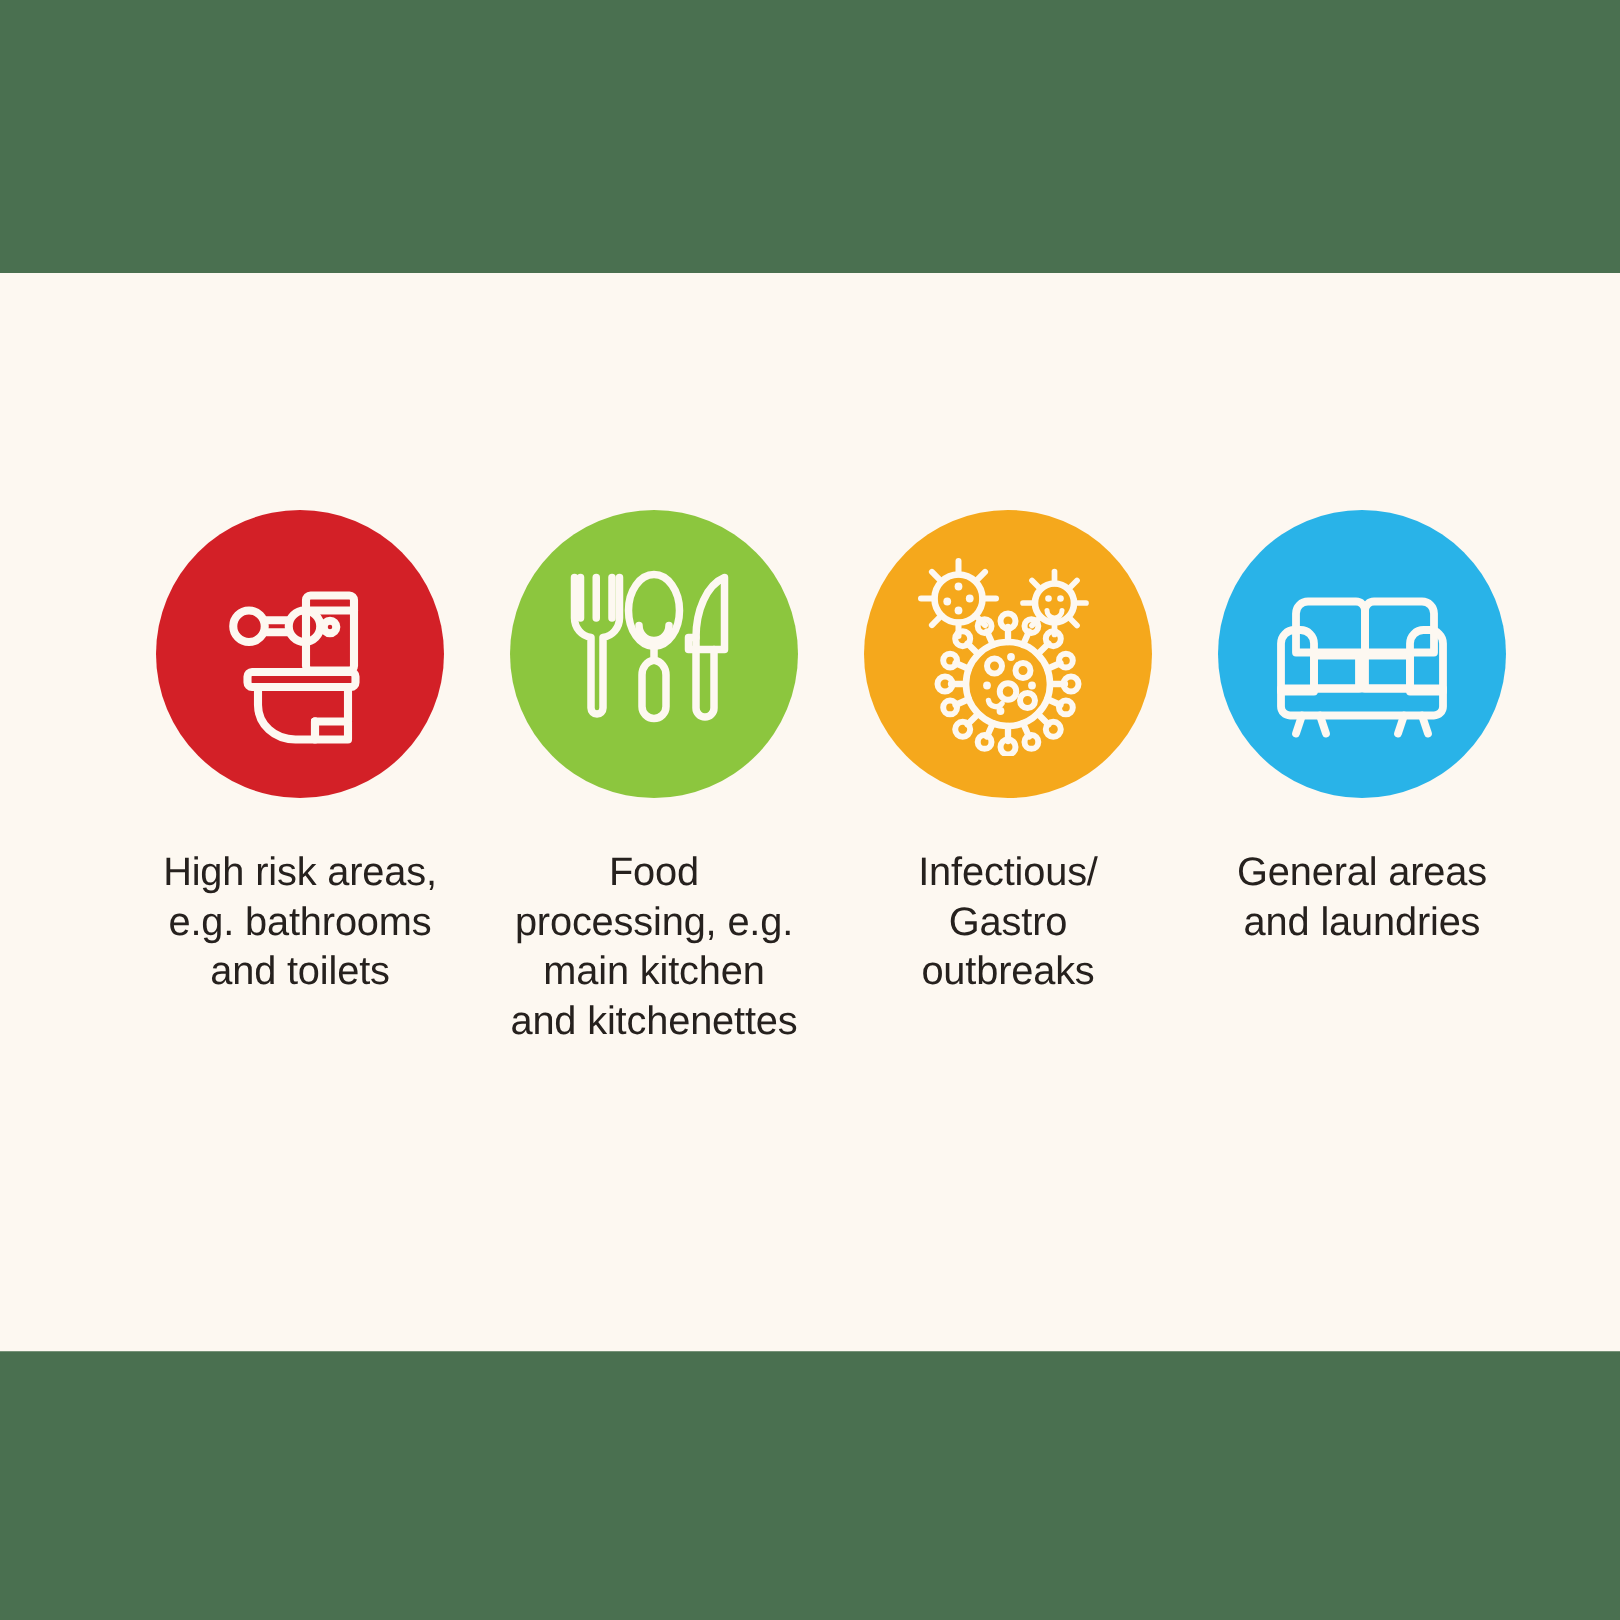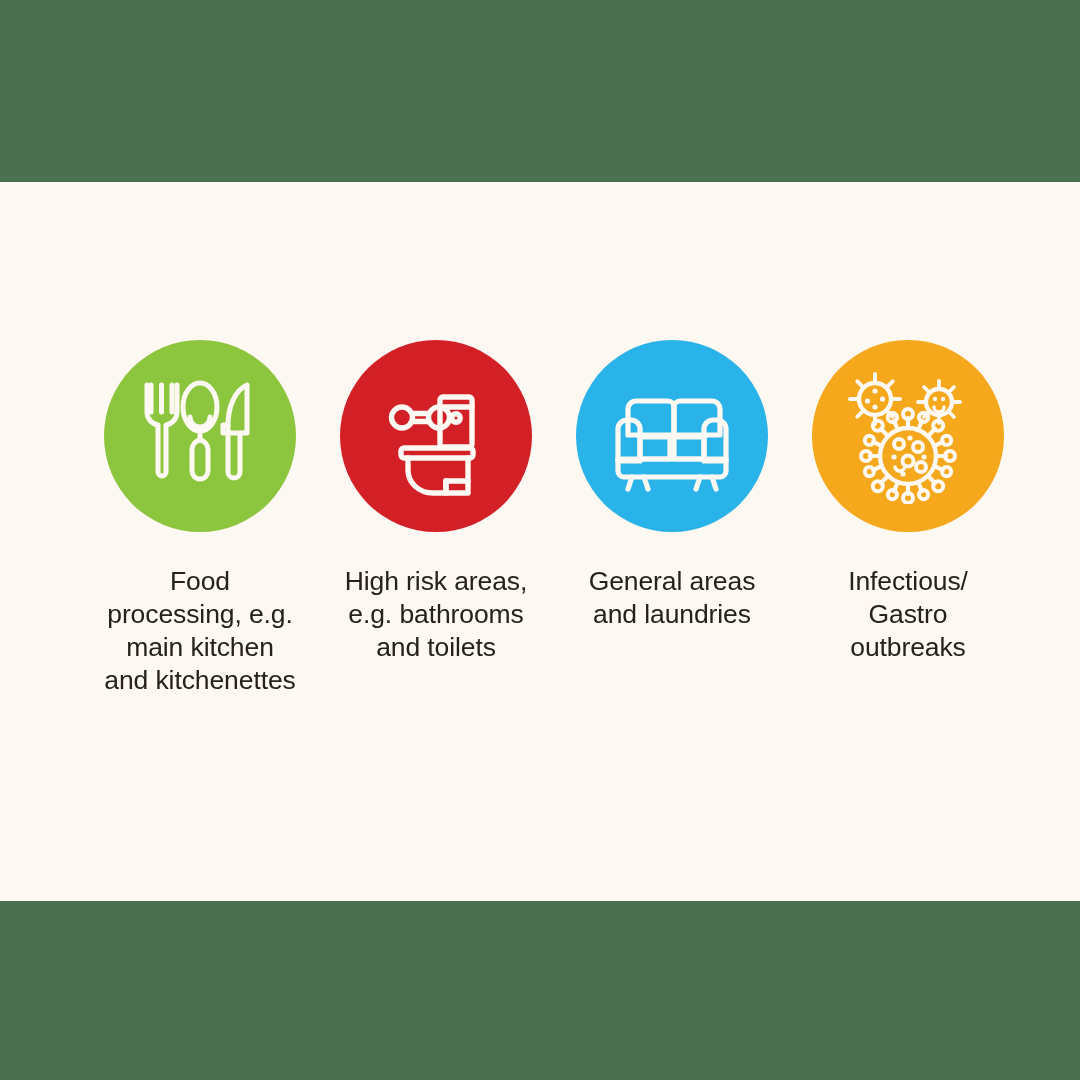--- a/index.html
+++ b/index.html
@@ -89,20 +89,48 @@
 
 <div class="stage">
 
   <div class="band-top"></div>
 
   <div class="panel">
 
     <div class="cards">
 
       <div class="card">
+        <div class="badge" style="background:#d32027;">
+          <span>
+            <svg width="132" height="132" viewBox="0 0 132 132" fill="none" stroke="#fdf8f1" stroke-width="5.4" stroke-linecap="round" stroke-linejoin="round">
+
+              <path d="M73 27 h26 a3 3 0 0 1 3 3 v44 a3 3 0 0 1 -3 3 h-26 a3 3 0 0 1 -3 -3 v-44 a3 3 0 0 1 3 -3 z"></path>
+              <line x1="70" y1="37" x2="102" y2="37"></line>
+              <circle cx="86" cy="48" r="4.2"></circle>
+
+              <path d="M34 78 h66 a3 3 0 0 1 3 3 v4 a3 3 0 0 1 -3 3 h-66 a3 3 0 0 1 -3 -3 v-4 a3 3 0 0 1 3 -3 z"></path>
+
+              <path d="M38 88 v12 c0 13 11 23 25 23 h13 v-12"></path>
+
+              <path d="M76 111 h22 v-23"></path>
+              <path d="M76 111 v12 h22 v-12"></path>
+
+              <circle cx="32" cy="47.5" r="10.5"></circle>
+              <circle cx="69" cy="47.5" r="10.5"></circle>
+              <line x1="42.5" y1="43.5" x2="58.5" y2="43.5"></line>
+              <line x1="42.5" y1="51.5" x2="58.5" y2="51.5"></line>
+            </svg>
+          </span>
+        </div>
+        <div class="card-label">High risk areas,
+e.g. bathrooms
+and toilets</div>
+      </div>
+
+      <div class="card">
         <div class="badge" style="background:#8cc63e;">
           <span>
             <svg width="132" height="132" viewBox="0 0 132 132" fill="none" stroke="#fdf8f1" stroke-width="5" stroke-linecap="round" stroke-linejoin="round">
 
               <path d="M17 15 v27"></path>
               <path d="M27.5 15 v27"></path>
               <path d="M38 15 v27"></path>
               <path d="M13 15 v27 c0 7 5 12 11 13 v47 a4 4 0 0 0 8 0 v-47 c6 -1 11 -6 11 -13 v-27"></path>
 
               <ellipse cx="66" cy="37" rx="17" ry="24"></ellipse>
@@ -112,77 +140,20 @@
               <path d="M113 15 c-12 5 -19 22 -19 40 v8 h19 v-48 z"></path>
               <path d="M94 63 v39 a6 6 0 0 0 12 0 v-39"></path>
               <path d="M94 55 h-5 v8 h5"></path>
             </svg>
           </span>
         </div>
         <div class="card-label">Food
 processing, e.g.
 main kitchen
 and kitchenettes</div>
-      </div>
-
-      <div class="card">
-        <div class="badge" style="background:#d32027;">
-          <span>
-            <svg width="132" height="132" viewBox="0 0 132 132" fill="none" stroke="#fdf8f1" stroke-width="5.4" stroke-linecap="round" stroke-linejoin="round">
-
-              <path d="M73 27 h26 a3 3 0 0 1 3 3 v44 a3 3 0 0 1 -3 3 h-26 a3 3 0 0 1 -3 -3 v-44 a3 3 0 0 1 3 -3 z"></path>
-              <line x1="70" y1="37" x2="102" y2="37"></line>
-              <circle cx="86" cy="48" r="4.2"></circle>
-
-              <path d="M34 78 h66 a3 3 0 0 1 3 3 v4 a3 3 0 0 1 -3 3 h-66 a3 3 0 0 1 -3 -3 v-4 a3 3 0 0 1 3 -3 z"></path>
-
-              <path d="M38 88 v12 c0 13 11 23 25 23 h13 v-12"></path>
-
-              <path d="M76 111 h22 v-23"></path>
-              <path d="M76 111 v12 h22 v-12"></path>
-
-              <circle cx="32" cy="47.5" r="10.5"></circle>
-              <circle cx="69" cy="47.5" r="10.5"></circle>
-              <line x1="42.5" y1="43.5" x2="58.5" y2="43.5"></line>
-              <line x1="42.5" y1="51.5" x2="58.5" y2="51.5"></line>
-            </svg>
-          </span>
-        </div>
-        <div class="card-label">High risk areas,
-e.g. bathrooms
-and toilets</div>
-      </div>
-
-      <div class="card">
-        <div class="badge" style="background:#29b3e8;">
-          <span>
-            <svg width="132" height="118" viewBox="0 0 132 118" fill="none" stroke="#fdf8f1" stroke-width="5.2" stroke-linecap="round" stroke-linejoin="round">
-
-              <path d="M22 32 a8 8 0 0 1 8 -8 h32 a6 6 0 0 1 6 6 v28 h-46 z"></path>
-
-              <path d="M68 30 a6 6 0 0 1 6 -6 h32 a8 8 0 0 1 8 8 v26 h-46 z"></path>
-
-              <path d="M12 52 a9 9 0 0 1 9 -9 h4 a9 9 0 0 1 9 9 v32 h-22 z"></path>
-
-              <path d="M98 52 a9 9 0 0 1 9 -9 h4 a9 9 0 0 1 9 9 v32 h-22 z"></path>
-
-              <path d="M34 60 h30 v22 h-30 z"></path>
-              <path d="M68 60 h30 v22 h-30 z"></path>
-
-              <path d="M12 82 h108 v12 a6 6 0 0 1 -6 6 h-96 a6 6 0 0 1 -6 -6 z"></path>
-
-              <path d="M26 100 l-4 12"></path>
-              <path d="M38 100 l4 12"></path>
-              <path d="M94 100 l-4 12"></path>
-              <path d="M106 100 l4 12"></path>
-            </svg>
-          </span>
-        </div>
-        <div class="card-label">General areas
-and laundries</div>
       </div>
 
       <div class="card">
         <div class="badge" style="background:#f5a81c;">
           <span>
             <svg width="136" height="136" viewBox="0 0 136 136" fill="none" stroke="#fdf8f1" stroke-width="4.4" stroke-linecap="round" stroke-linejoin="round">
 
               <g>
                 <circle cx="35" cy="31" r="16"></circle>
                 <g stroke-width="4">
@@ -269,17 +240,46 @@
                 <path d="M55 99 a5 5 0 0 0 9 2" stroke-width="3.6"></path>
               </g>
             </svg>
           </span>
         </div>
         <div class="card-label">Infectious/
 Gastro
 outbreaks</div>
       </div>
 
+      <div class="card">
+        <div class="badge" style="background:#29b3e8;">
+          <span>
+            <svg width="132" height="118" viewBox="0 0 132 118" fill="none" stroke="#fdf8f1" stroke-width="5.2" stroke-linecap="round" stroke-linejoin="round">
+
+              <path d="M22 32 a8 8 0 0 1 8 -8 h32 a6 6 0 0 1 6 6 v28 h-46 z"></path>
+
+              <path d="M68 30 a6 6 0 0 1 6 -6 h32 a8 8 0 0 1 8 8 v26 h-46 z"></path>
+
+              <path d="M12 52 a9 9 0 0 1 9 -9 h4 a9 9 0 0 1 9 9 v32 h-22 z"></path>
+
+              <path d="M98 52 a9 9 0 0 1 9 -9 h4 a9 9 0 0 1 9 9 v32 h-22 z"></path>
+
+              <path d="M34 60 h30 v22 h-30 z"></path>
+              <path d="M68 60 h30 v22 h-30 z"></path>
+
+              <path d="M12 82 h108 v12 a6 6 0 0 1 -6 6 h-96 a6 6 0 0 1 -6 -6 z"></path>
+
+              <path d="M26 100 l-4 12"></path>
+              <path d="M38 100 l4 12"></path>
+              <path d="M94 100 l-4 12"></path>
+              <path d="M106 100 l4 12"></path>
+            </svg>
+          </span>
+        </div>
+        <div class="card-label">General areas
+and laundries</div>
+      </div>
+
     </div>
   </div>
 
   <div class="band-bottom"></div>
 </div>
 
 </body></html>

